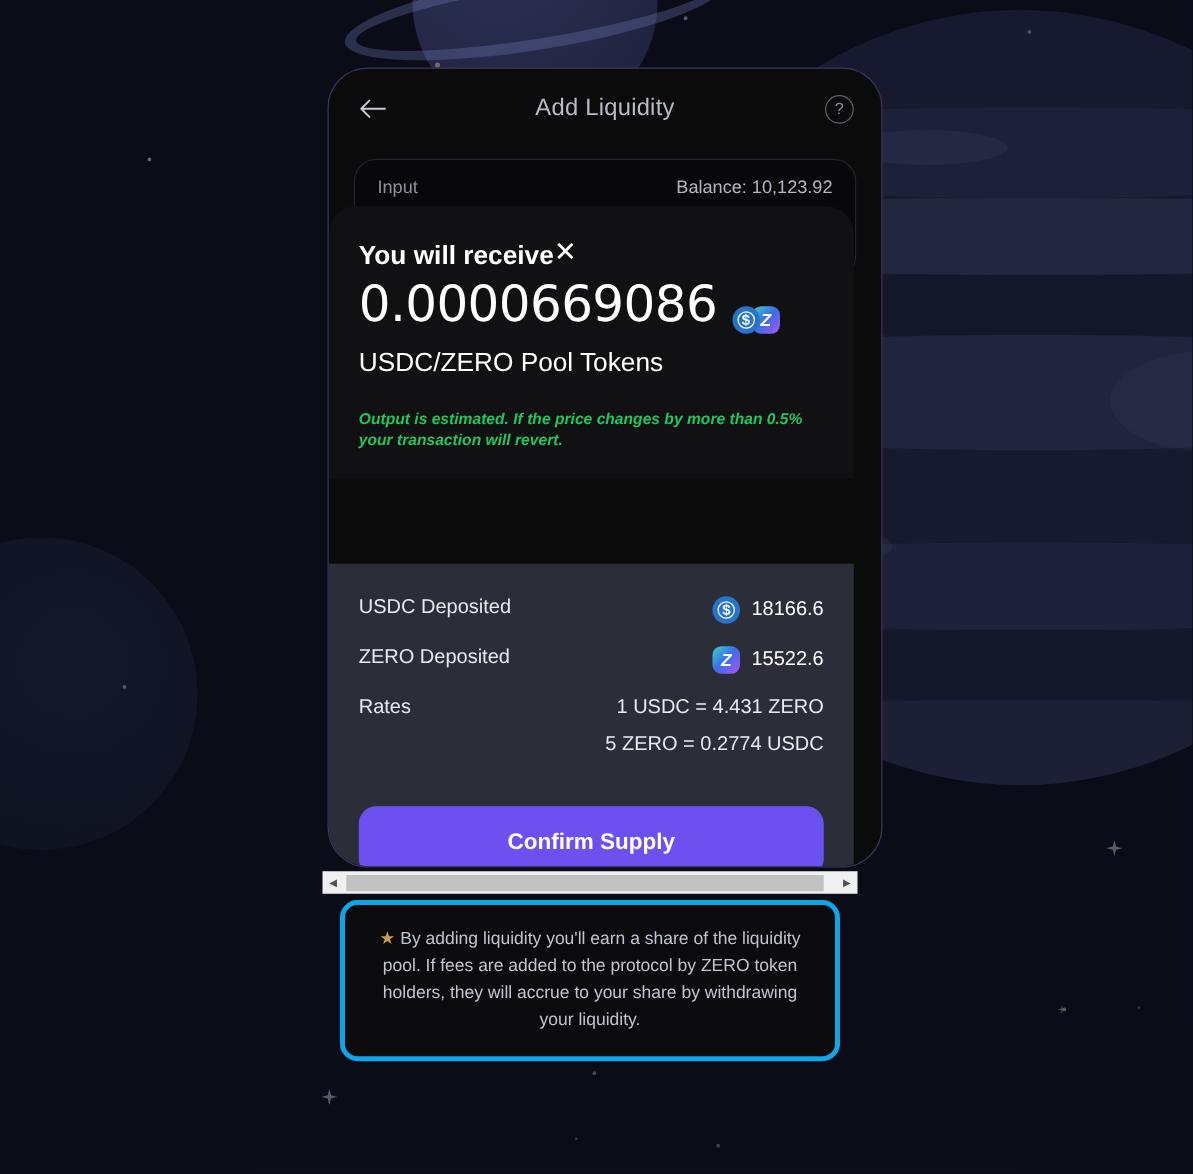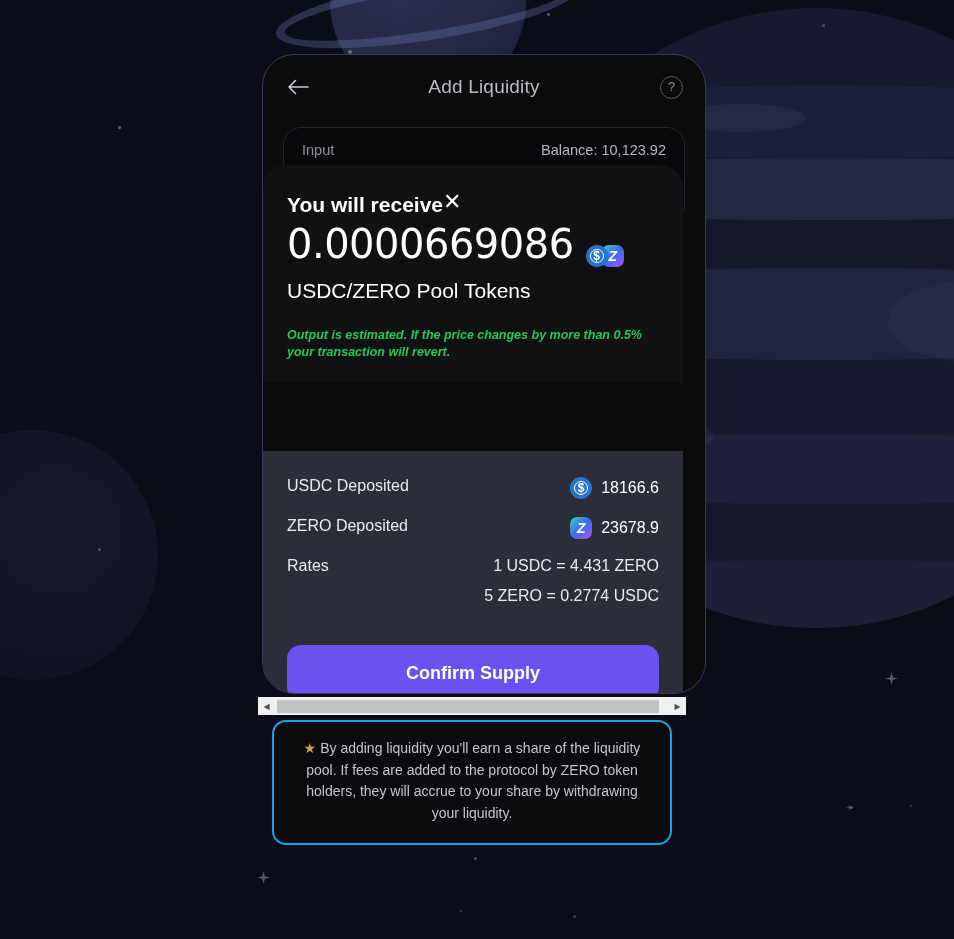--- a/index.html
+++ b/index.html
@@ -357,21 +357,21 @@
     cursor: pointer;
   }
 
   
   #info-card {
     position: absolute;
     left: 272px;
     top: 720px;
     width: 400px;
     background: #0b0b0e;
-    border: 2px solid #0ea5e9;
+    border: 4px solid #0ea5e9;
     border-radius: 14px;
     box-sizing: border-box;
     padding: 16px 22px 18px 22px;
     text-align: center;
     font-size: 14px;
     line-height: 1.55;
     color: #c2c5cf;
   }
   .info-star {
     color: #c8a24a;
@@ -466,21 +466,21 @@
             <span>$</span>
           </span>
         <span>18166.6</span>
       </span>
     </div>
 
     <div class="detail-row">
       <span>ZERO Deposited</span>
       <span class="detail-value">
         <span class="tok tok-zero">Z</span>
-        <span>23678.9</span>
+        <span>15522.6</span>
       </span>
     </div>
 
     <div class="detail-row rates">
       <span>Rates</span>
       <span class="rates-stack">
         <span>1 USDC = 4.431 ZERO</span>
         <span>5 ZERO = 0.2774 USDC</span>
       </span>
     </div>

